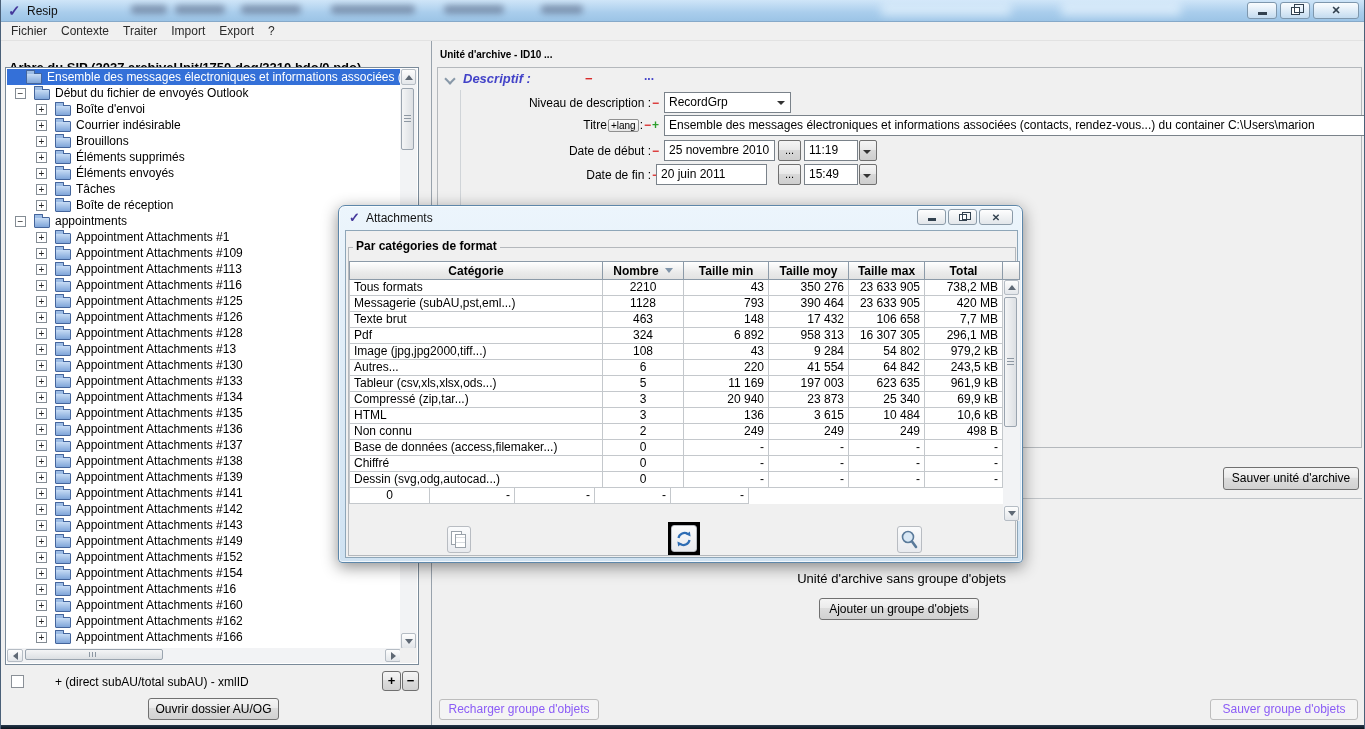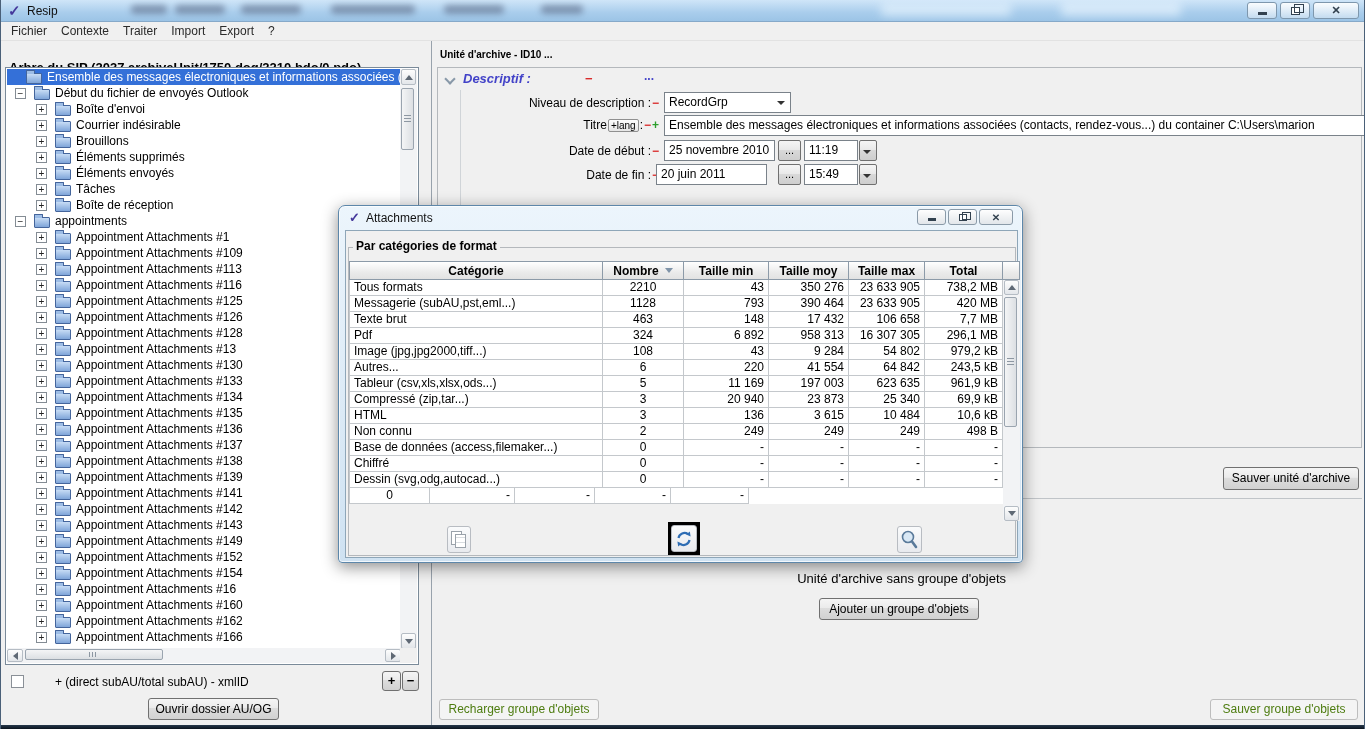--- a/index.html
+++ b/index.html
@@ -59,21 +59,21 @@
   .tree-hscroll { position:absolute; left:1px; bottom:1px; width:394px; height:15px; }
   .tree-corner { position:absolute; right:1px; bottom:1px; width:17px; height:15px; background:#f0f0f0; }
 
   
   .checkbox { position:absolute; left:10px; top:634px; width:13px; height:13px; background:#fff; border:1px solid #8a9097; }
   .checkbox-label { position:absolute; left:30px; top:634px; font-size:12px;margin-left:24px; }
   .mini-btn { position:absolute; top:630px; height:20px; border:1px solid #707070; border-radius:3px; text-align:center;
     background:linear-gradient(#f5f5f5,#ebebeb 45%,#dddddd 46%,#d1d1d1); font-weight:bold; font-size:13px; line-height:18px; }
   .btn { border:1px solid #707070; border-radius:3px; background:linear-gradient(#f5f5f5,#ebebeb 45%,#dddddd 46%,#d1d1d1);
     font-family:"Liberation Sans",sans-serif; font-size:12px; color:#000; text-align:center; position:absolute; }
-  .btn-disabled { border:1px solid #bdbdbd; background:#f4f4f4; color:#4d7c0f; }
+  .btn-disabled { border:1px solid #bdbdbd; background:#f4f4f4; color:#8b5cf6; }
 
   
   .right-panel { position:absolute; left:432px; top:41px; width:933px; height:684px; background:#f0f0f0; }
   .rp-header { position:absolute; left:7px; top:8px; font-weight:bold; font-size:10px; }
   .rp-groupbox { position:absolute; left:4px; top:26px; width:925px; height:381px; border:1px solid #b4b8bc; }
   .rp-line { position:absolute; background:#c0c4c8; }
   .guide-v { position:absolute; left:27px; top:49px; width:1px; height:115px; background:#d0d4d8; }
 
   .chevron { position:absolute; left:13px; top:34px; width:8px; height:8px; border-left:2px solid #8898a8; border-bottom:2px solid #8898a8; transform:rotate(-45deg); }
   .descriptif-label { position:absolute; left:30px; top:30px; font-style:italic; font-weight:bold; color:#4343c8; font-size:13px; }

